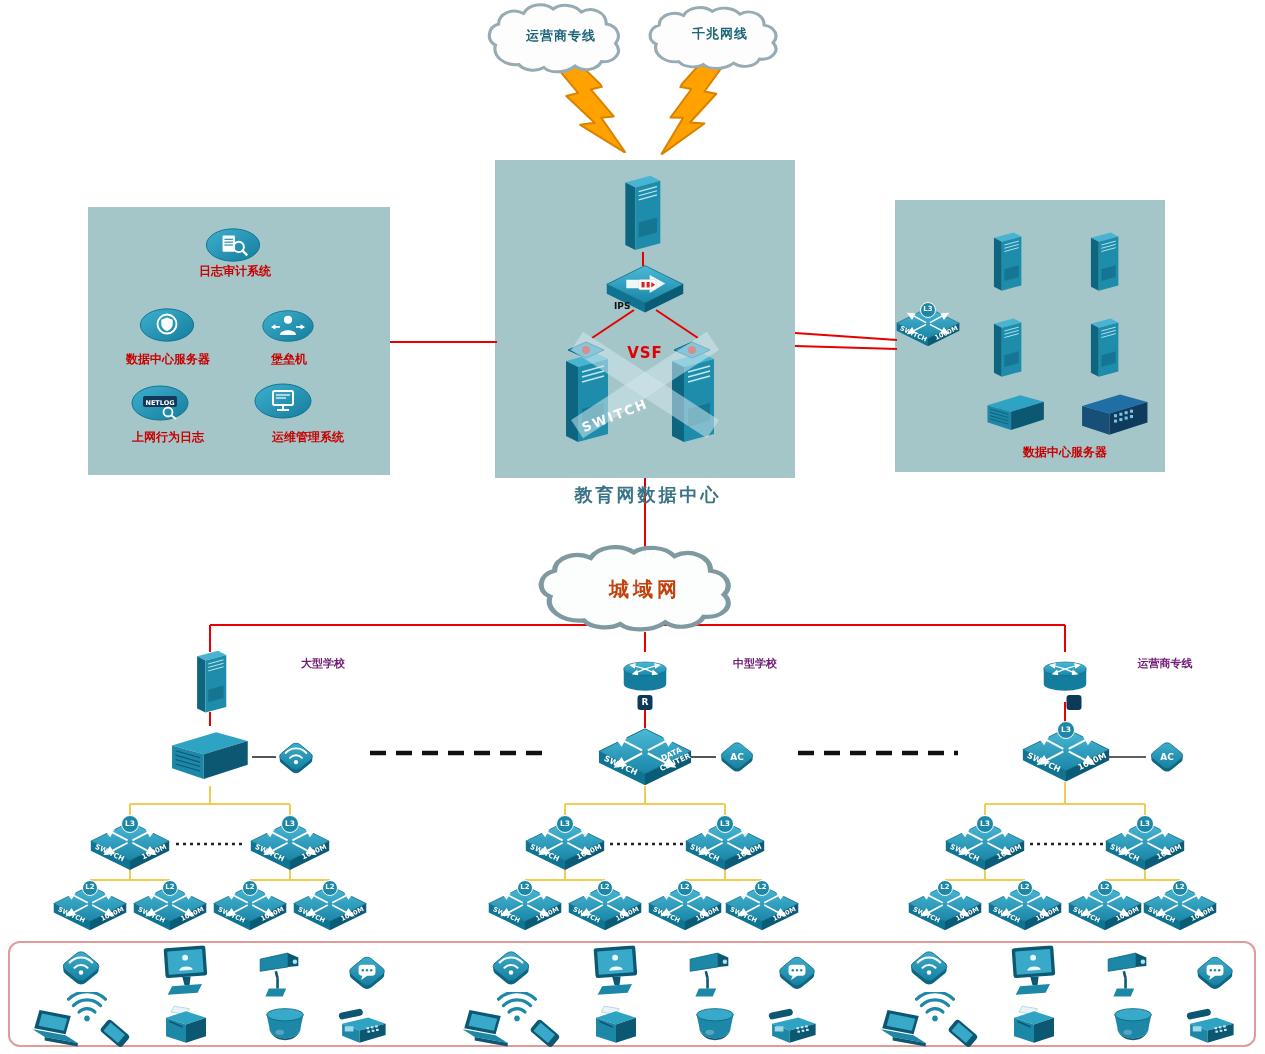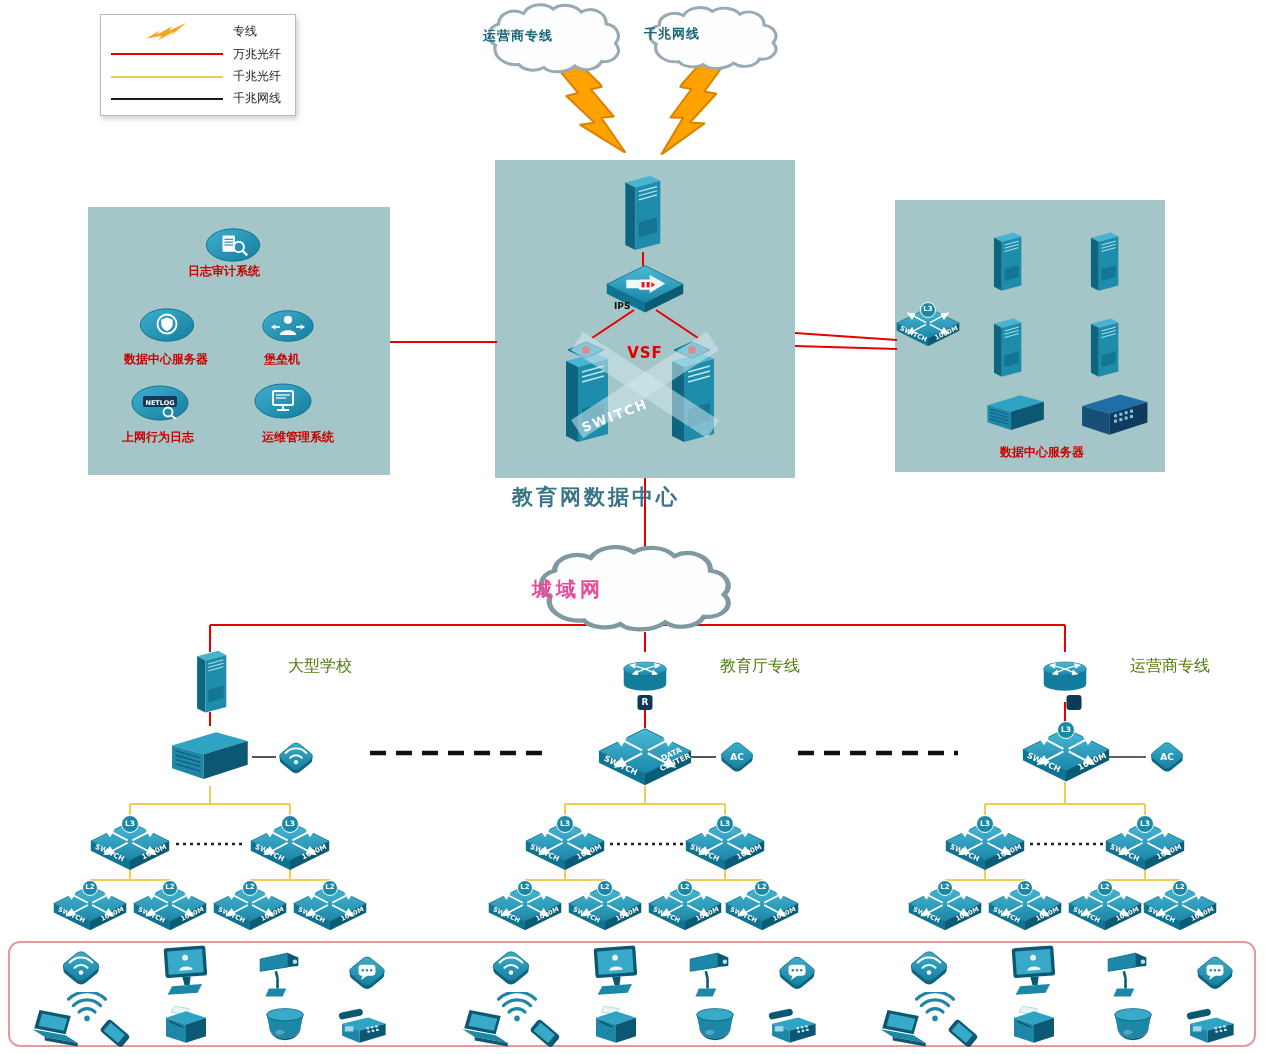--- a/index.html
+++ b/index.html
@@ -5,26 +5,26 @@
   html,body{margin:0;padding:0;background:#fff}
   #canvas{position:relative;width:1265px;height:1054px;background:#fff;overflow:hidden;
           font-family:"DejaVu Sans","Liberation Sans",sans-serif}
   .panel{position:absolute;background:#a5c6c8;z-index:1}
   #panel-center{left:495px;top:160px;width:300px;height:318px}
   #panel-left{left:88px;top:207px;width:302px;height:268px}
   #panel-right{left:895px;top:200px;width:270px;height:272px}
   #wires{position:absolute;left:0;top:0;z-index:2}
   .dev{position:absolute;z-index:3}
   .dev>svg{width:100%;height:100%;display:block;overflow:visible}
-  .lbl{position:absolute;z-index:4;white-space:nowrap}
+  .lbl{position:absolute;z-index:4;text-align:center;white-space:nowrap}
   .red-lbl{color:#c80000;font-weight:bold;font-size:12px}
-  .school-lbl{color:#4d7c0f;font-weight:normal;font-size:16px}
+  .school-lbl{color:#701a75;font-weight:bold;font-size:11px}
   .cloud-lbl{color:#1b6577;font-weight:bold;font-size:13px;letter-spacing:1px}
-  #man-lbl{font-size:20px;color:#ec4899;letter-spacing:4px;font-family:Liberation Sans, sans-serif;font-weight:bold}
-  #dc-title{left:512px;top:483px;width:300px;font-size:21px;font-weight:bold;color:#3a7486;letter-spacing:3px;
+  #man-lbl{font-size:20px;color:#c2410c;letter-spacing:4px;font-family:Liberation Sans, sans-serif;font-weight:bold}
+  #dc-title{left:498px;top:483px;width:300px;font-size:18px;font-weight:bold;color:#3a7486;letter-spacing:3px;
             font-family:"DejaVu Serif","Liberation Serif",serif}
   .badge{position:absolute;left:50%;top:-5px;transform:translateX(-50%);width:16px;height:16px;border:1px solid #fff;
          border-radius:50%;background:#1d87a8;color:#fff;font-size:7.5px;font-weight:bold;line-height:15px;
          text-align:center;z-index:4}
   .sw-sm .badge{width:14px;height:14px;line-height:13px;font-size:7px;top:-4px}
   .sw-t{position:absolute;color:#fff;font-size:7px;font-weight:bold;white-space:nowrap;z-index:4}
   .sw-t-l{left:5%;top:56%;transform:rotate(25deg)}
   .sw-t-r{right:3%;top:54%;transform:rotate(-25deg)}
   .sw-sm .sw-t{font-size:6.5px}
   .sw-lg .sw-t{font-size:8px}
@@ -316,48 +316,20 @@
       <use href="#sym-cloud" width="200" height="100" fill="#fdfdfd" stroke="#96abb3" stroke-width="4"></use>
     </g>
     <g transform="translate(644,6) scale(0.76,0.68)">
       <use href="#sym-cloud" width="200" height="100" fill="#fdfdfd" stroke="#96abb3" stroke-width="4.2"></use>
     </g>
     <g transform="translate(532,545) scale(1.13,0.92)">
       <use href="#sym-cloud" width="200" height="100" fill="#fcfdfd" stroke="#7f99a1" stroke-width="4.6"></use>
     </g>
   </svg>
 
-  <div class="legend">
-    <div class="legend-row">
-      <span class="legend-sym">
-        <svg width="42" height="18" viewBox="0 0 40 17">
-            <polygon points="0,15 13,7 10,11 25,3 22,7 38,0 24,12 27,8 12,16 15,12" fill="#f5a623"></polygon>
-          </svg>
-      </span>
-      <span class="legend-label">专线</span>
-    </div>
-    <div class="legend-row">
-      <span class="legend-sym">
-          <i class="legend-line line-red"></i>
-        </span>
-      <span class="legend-label">万兆光纤</span>
-    </div>
-    <div class="legend-row">
-      <span class="legend-sym">
-          <i class="legend-line line-yellow"></i>
-        </span>
-      <span class="legend-label">千兆光纤</span>
-    </div>
-    <div class="legend-row">
-      <span class="legend-sym">
-          <i class="legend-line line-black"></i>
-        </span>
-      <span class="legend-label">千兆网线</span>
-    </div>
-  </div>
 
   <div class="lbl cloud-lbl" style="left:483px;top:27px;width:156px">运营商专线</div>
   <div class="lbl cloud-lbl" style="left:644px;top:25px;width:152px">千兆网线</div>
   <div class="lbl" id="man-lbl" style="left:532px;top:576px;width:226px">城域网</div>
 
   <div class="dev" style="left:617px;top:170px;width:50px;height:84px">
     <svg viewBox="0 0 60 95">
         <use href="#sym-server" width="60" height="95"></use>
       </svg>
   </div>
@@ -565,21 +537,21 @@
     <span class="sw-t sw-t-l">SWITCH</span>
     <span class="sw-t sw-t-r">1000M</span>
   </div>
 
   <div class="dev" style="left:620px;top:650px;width:50px;height:54px">
     <svg viewBox="0 0 80 58">
         <use href="#sym-router" width="80" height="58"></use>
       </svg>
     <span class="router-badge">R</span>
   </div>
-  <div class="lbl school-lbl" style="left:720px;top:656px;width:70px">教育厅专线</div>
+  <div class="lbl school-lbl" style="left:720px;top:656px;width:70px">中型学校</div>
   <div class="dev sw sw-lg" style="left:598px;top:726px;width:94px;height:62px">
     <svg viewBox="0 0 100 62">
         <use href="#sym-switch" width="100" height="62"></use>
       </svg>
     <span class="sw-t sw-t-l">SWITCH</span>
     <span class="dc-txt">
       <span style="display:block">DATA</span>
       <span style="display:block">CENTER</span>
     </span>
   </div>

